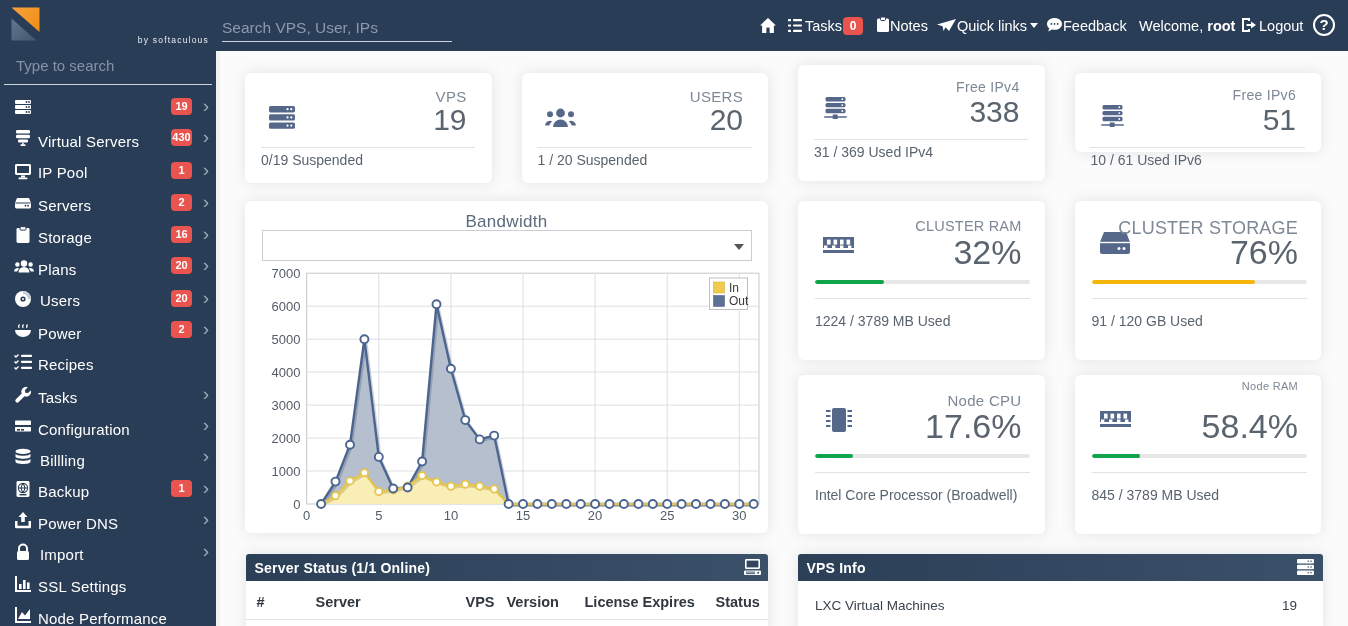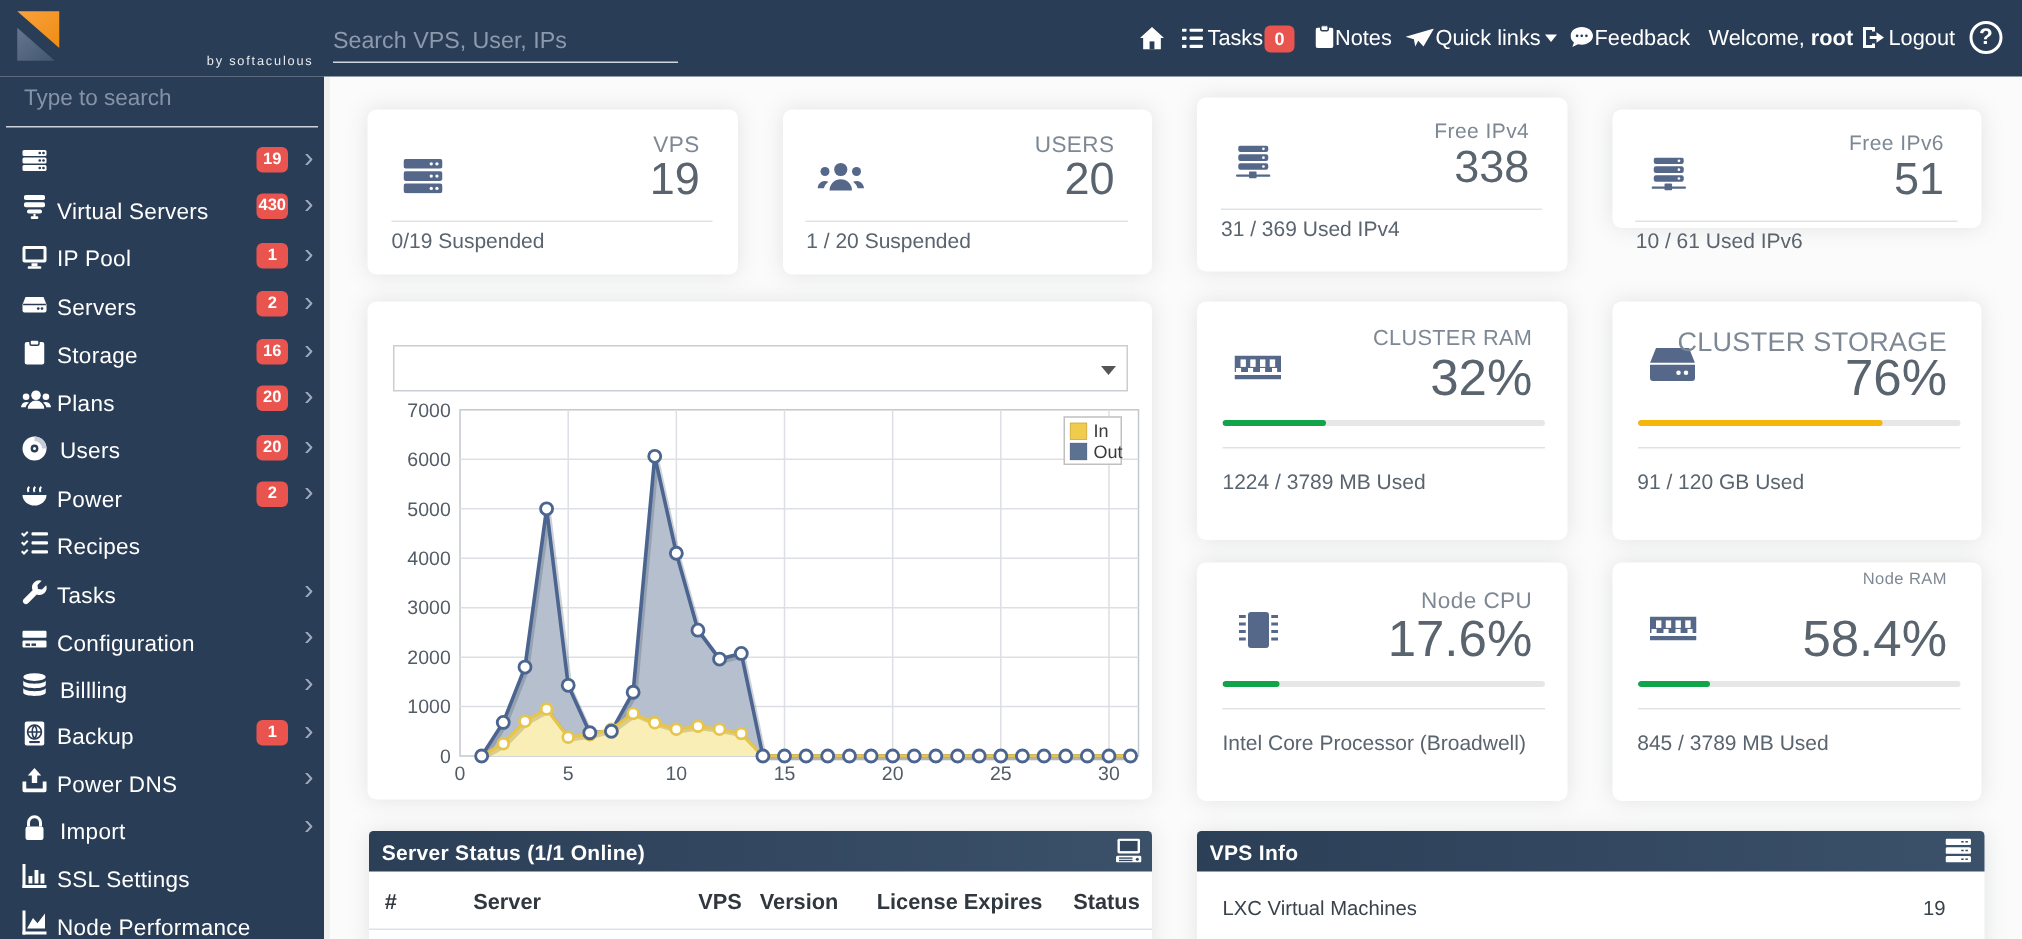--- a/index.html
+++ b/index.html
@@ -339,20 +339,21 @@
         <rect x="0" y="19.3" width="23" height="1.5" rx="0.7"></rect>
         <rect x="8.7" y="17.4" width="5" height="4.6" rx="0.6"></rect>
       </svg>
   <div class="ctitle" style="right:25px;top:14px;font-size:14px;">Free IPv6</div>
   <div class="cnum" style="right:25px;top:31.5px;font-size:30px;line-height:30px;">51</div>
   <div class="csep" style="left:15.5px;top:74px;width:214.5px;"></div>
   <div class="csub" style="left:16px;top:78.5px;">10 / 61 Used IPv6</div>
 </div>
 
 <div class="card" style="left:245px;top:200.5px;width:523px;height:332.5px;">
+  <div class="abs" style="left:0;top:11px;width:523px;text-align:center;font-size:17px;color:#5b6b7b;letter-spacing:.3px;">Bandwidth</div>
   <div class="abs" style="left:16.5px;top:29px;width:490px;height:31px;border:1px solid #c9ced4;background:#fff;"></div>
   <div class="abs" style="left:489px;top:43px;width:0;height:0;border-left:5px solid transparent;border-right:5px solid transparent;border-top:6px solid #555;"></div>
   <svg class="abs" style="left:0;top:0" width="523" height="333" viewBox="0 0 523 333">
 <rect x="61.7" y="72.2" width="452.3" height="230.8" fill="#fff" stroke="#c3c8ce" stroke-width="1"></rect>
 <g stroke="#dcdfe3" stroke-width="1">
           <line x1="61.7" x2="514" y1="270.0" y2="270.0"></line>
           <line x1="61.7" x2="514" y1="237.1" y2="237.1"></line>
           <line x1="61.7" x2="514" y1="204.1" y2="204.1"></line>
           <line x1="61.7" x2="514" y1="171.1" y2="171.1"></line>
           <line x1="61.7" x2="514" y1="138.2" y2="138.2"></line>

